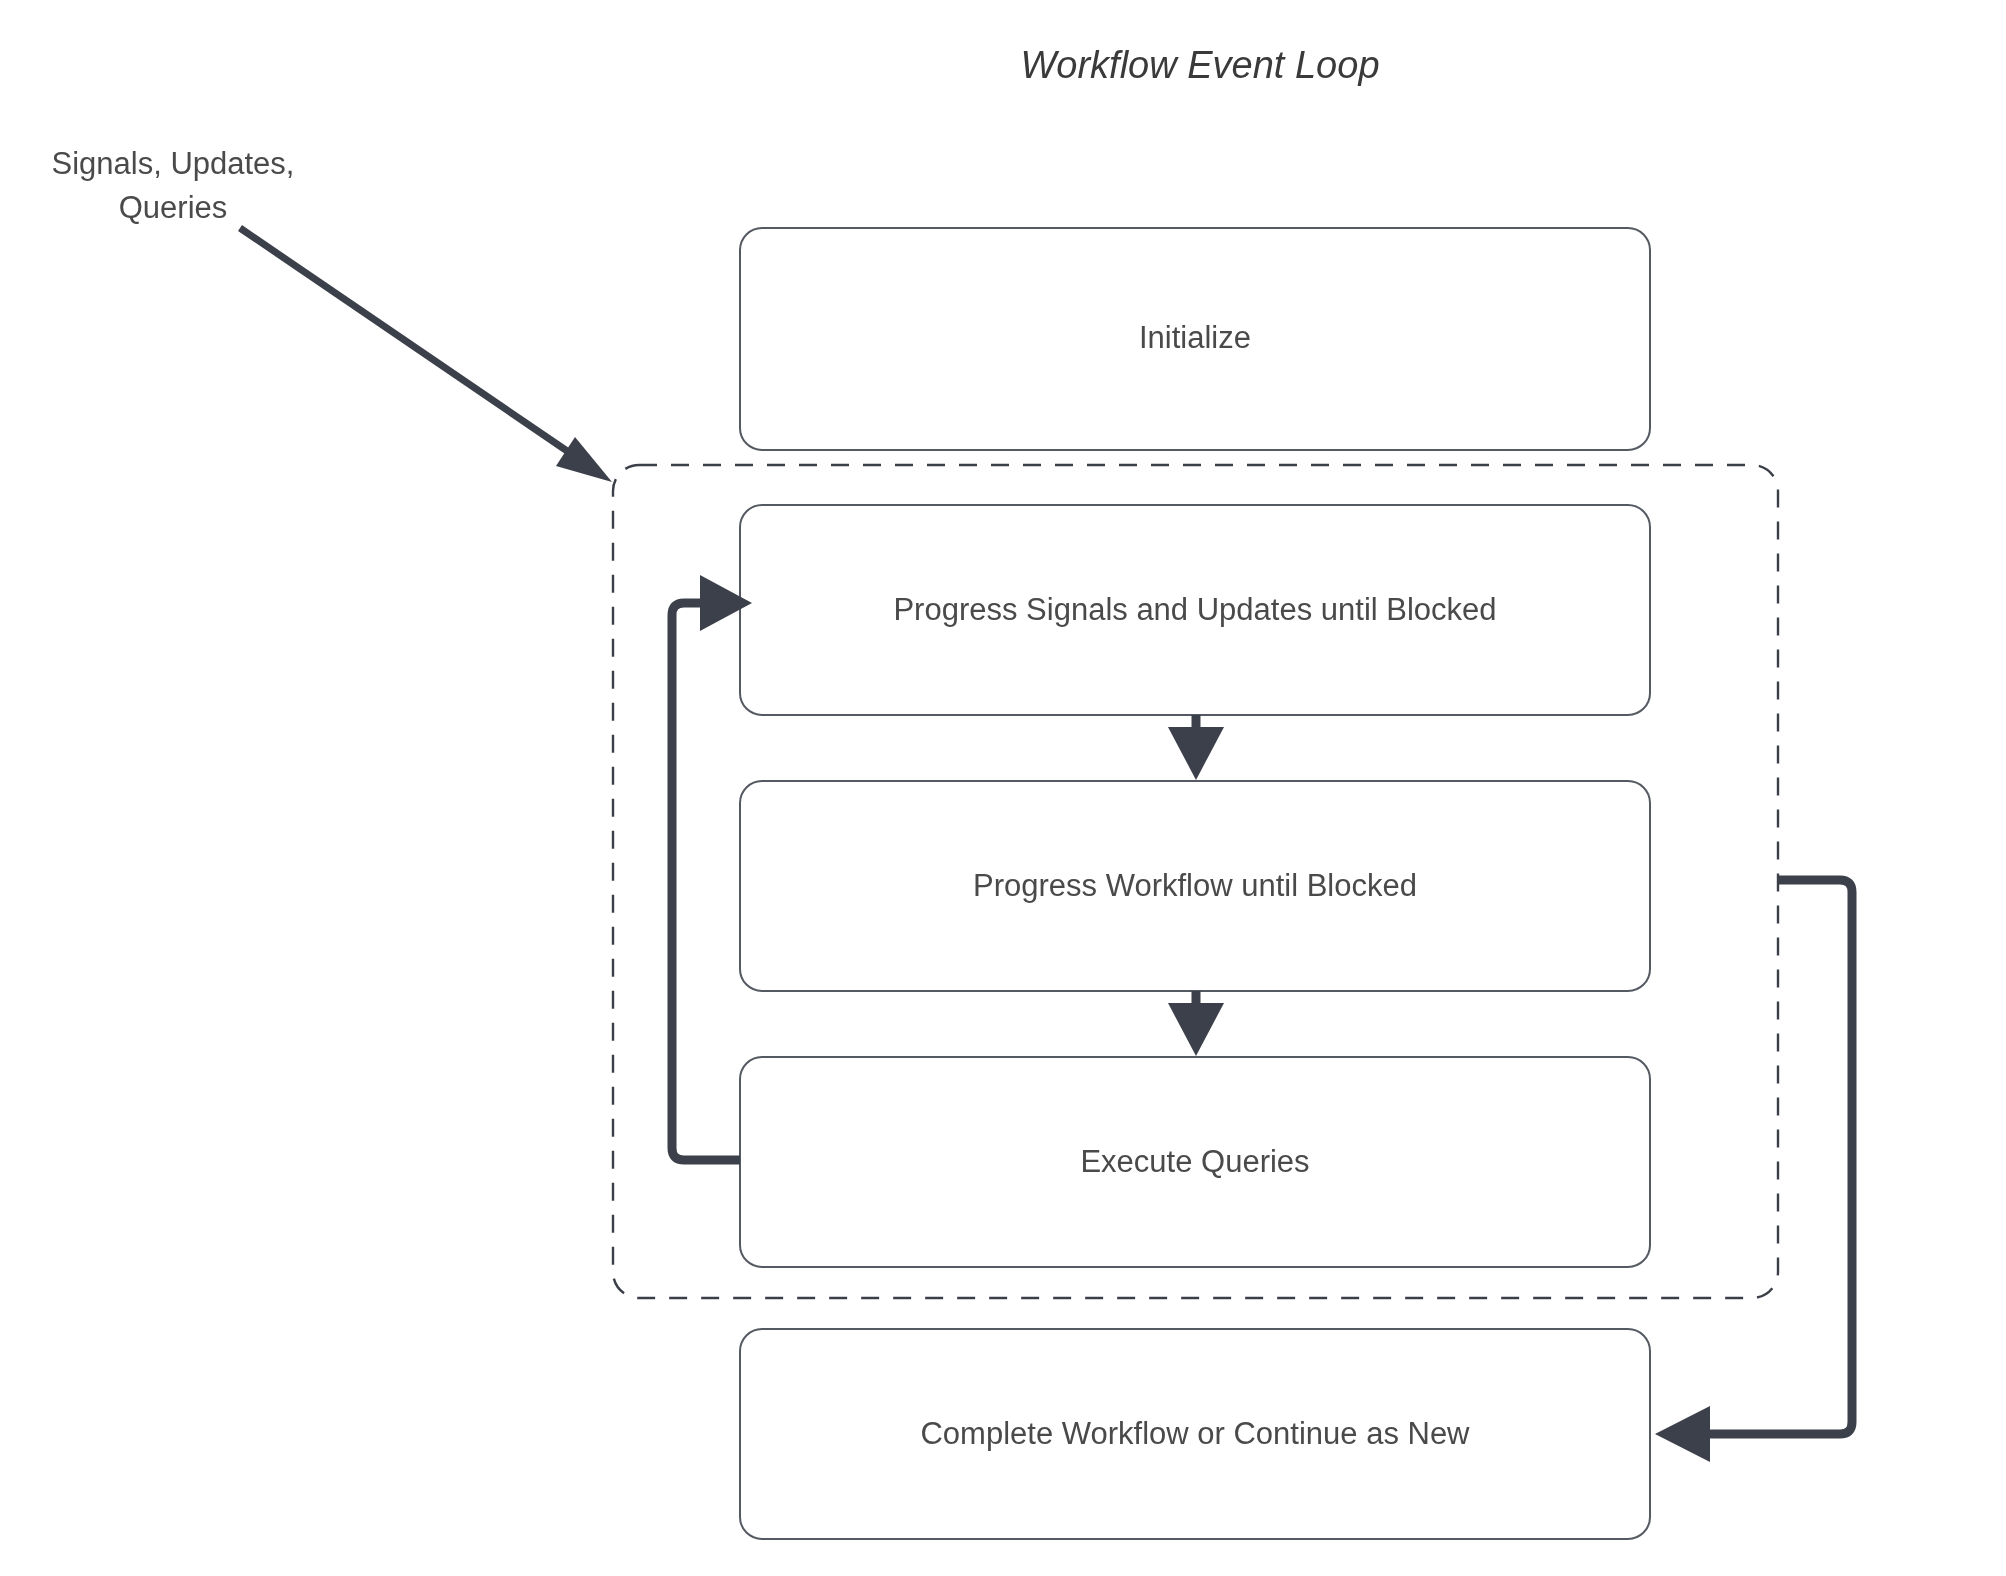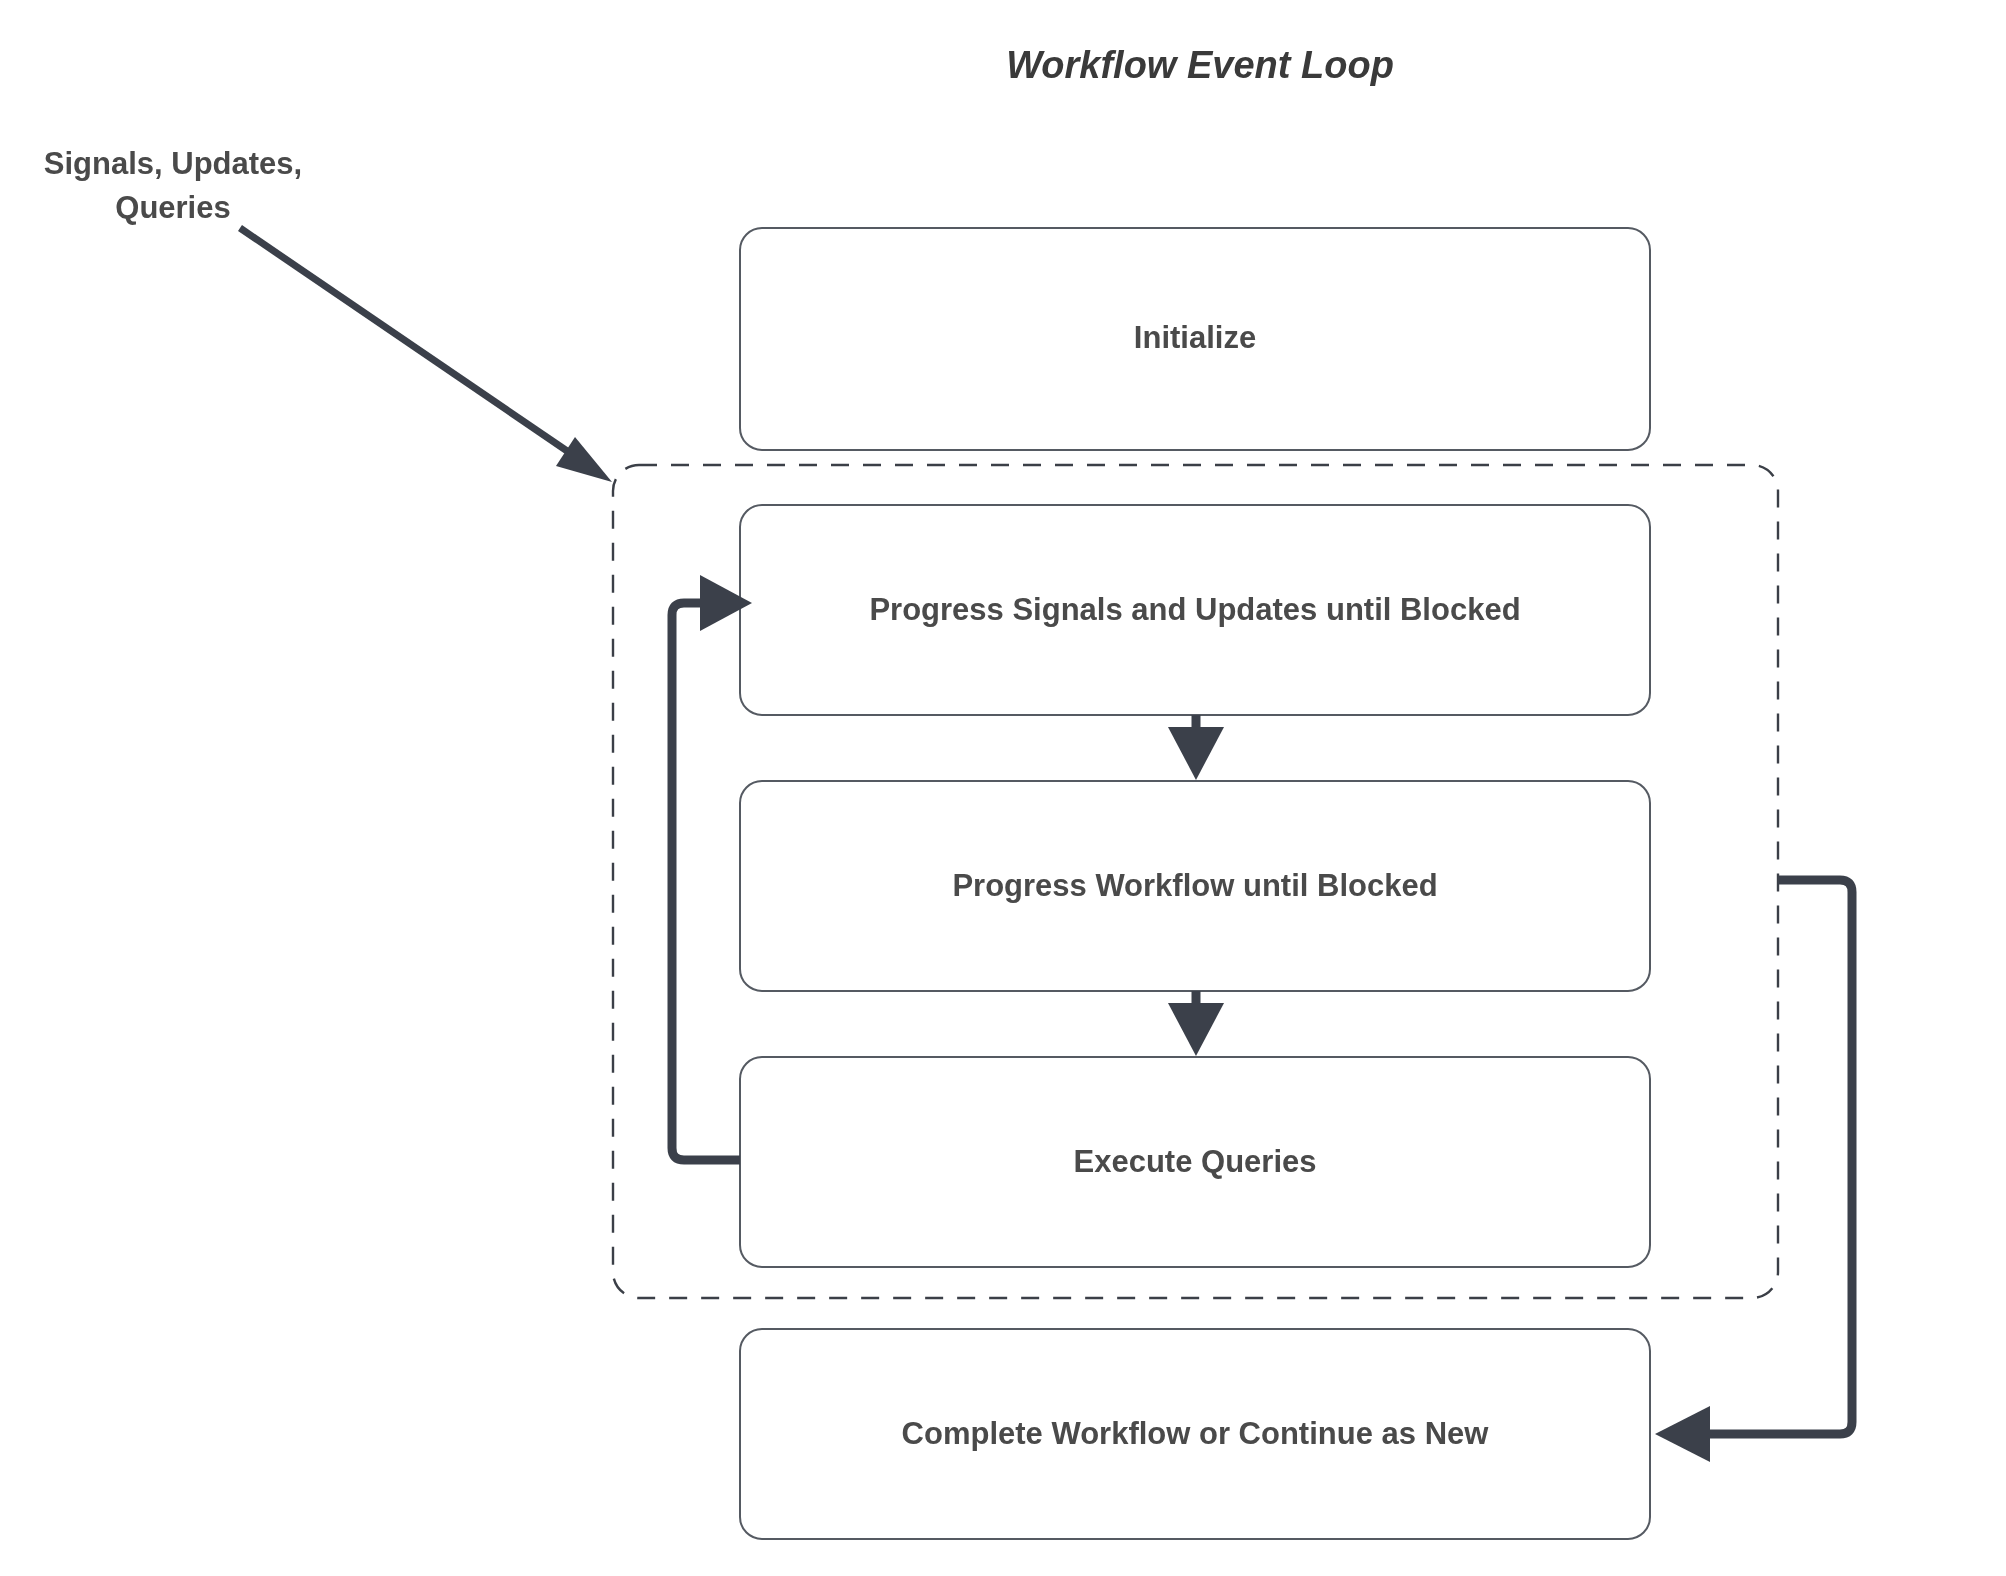--- a/index.html
+++ b/index.html
@@ -10,21 +10,20 @@
   body {
     width: 2006px;
     height: 1576px;
     overflow: hidden;
     font-family: "Liberation Sans", sans-serif;
   }
   #diagram-root {
     position: relative;
     width: 1868px;
     height: 1576px;
-    font-weight: bold;
   }
   svg.diagram-canvas {
     position: absolute;
     top: 0;
     left: 0;
     width: 2006px;
     height: 1576px;
   }
   text {
     font-family: "Liberation Sans", sans-serif;

